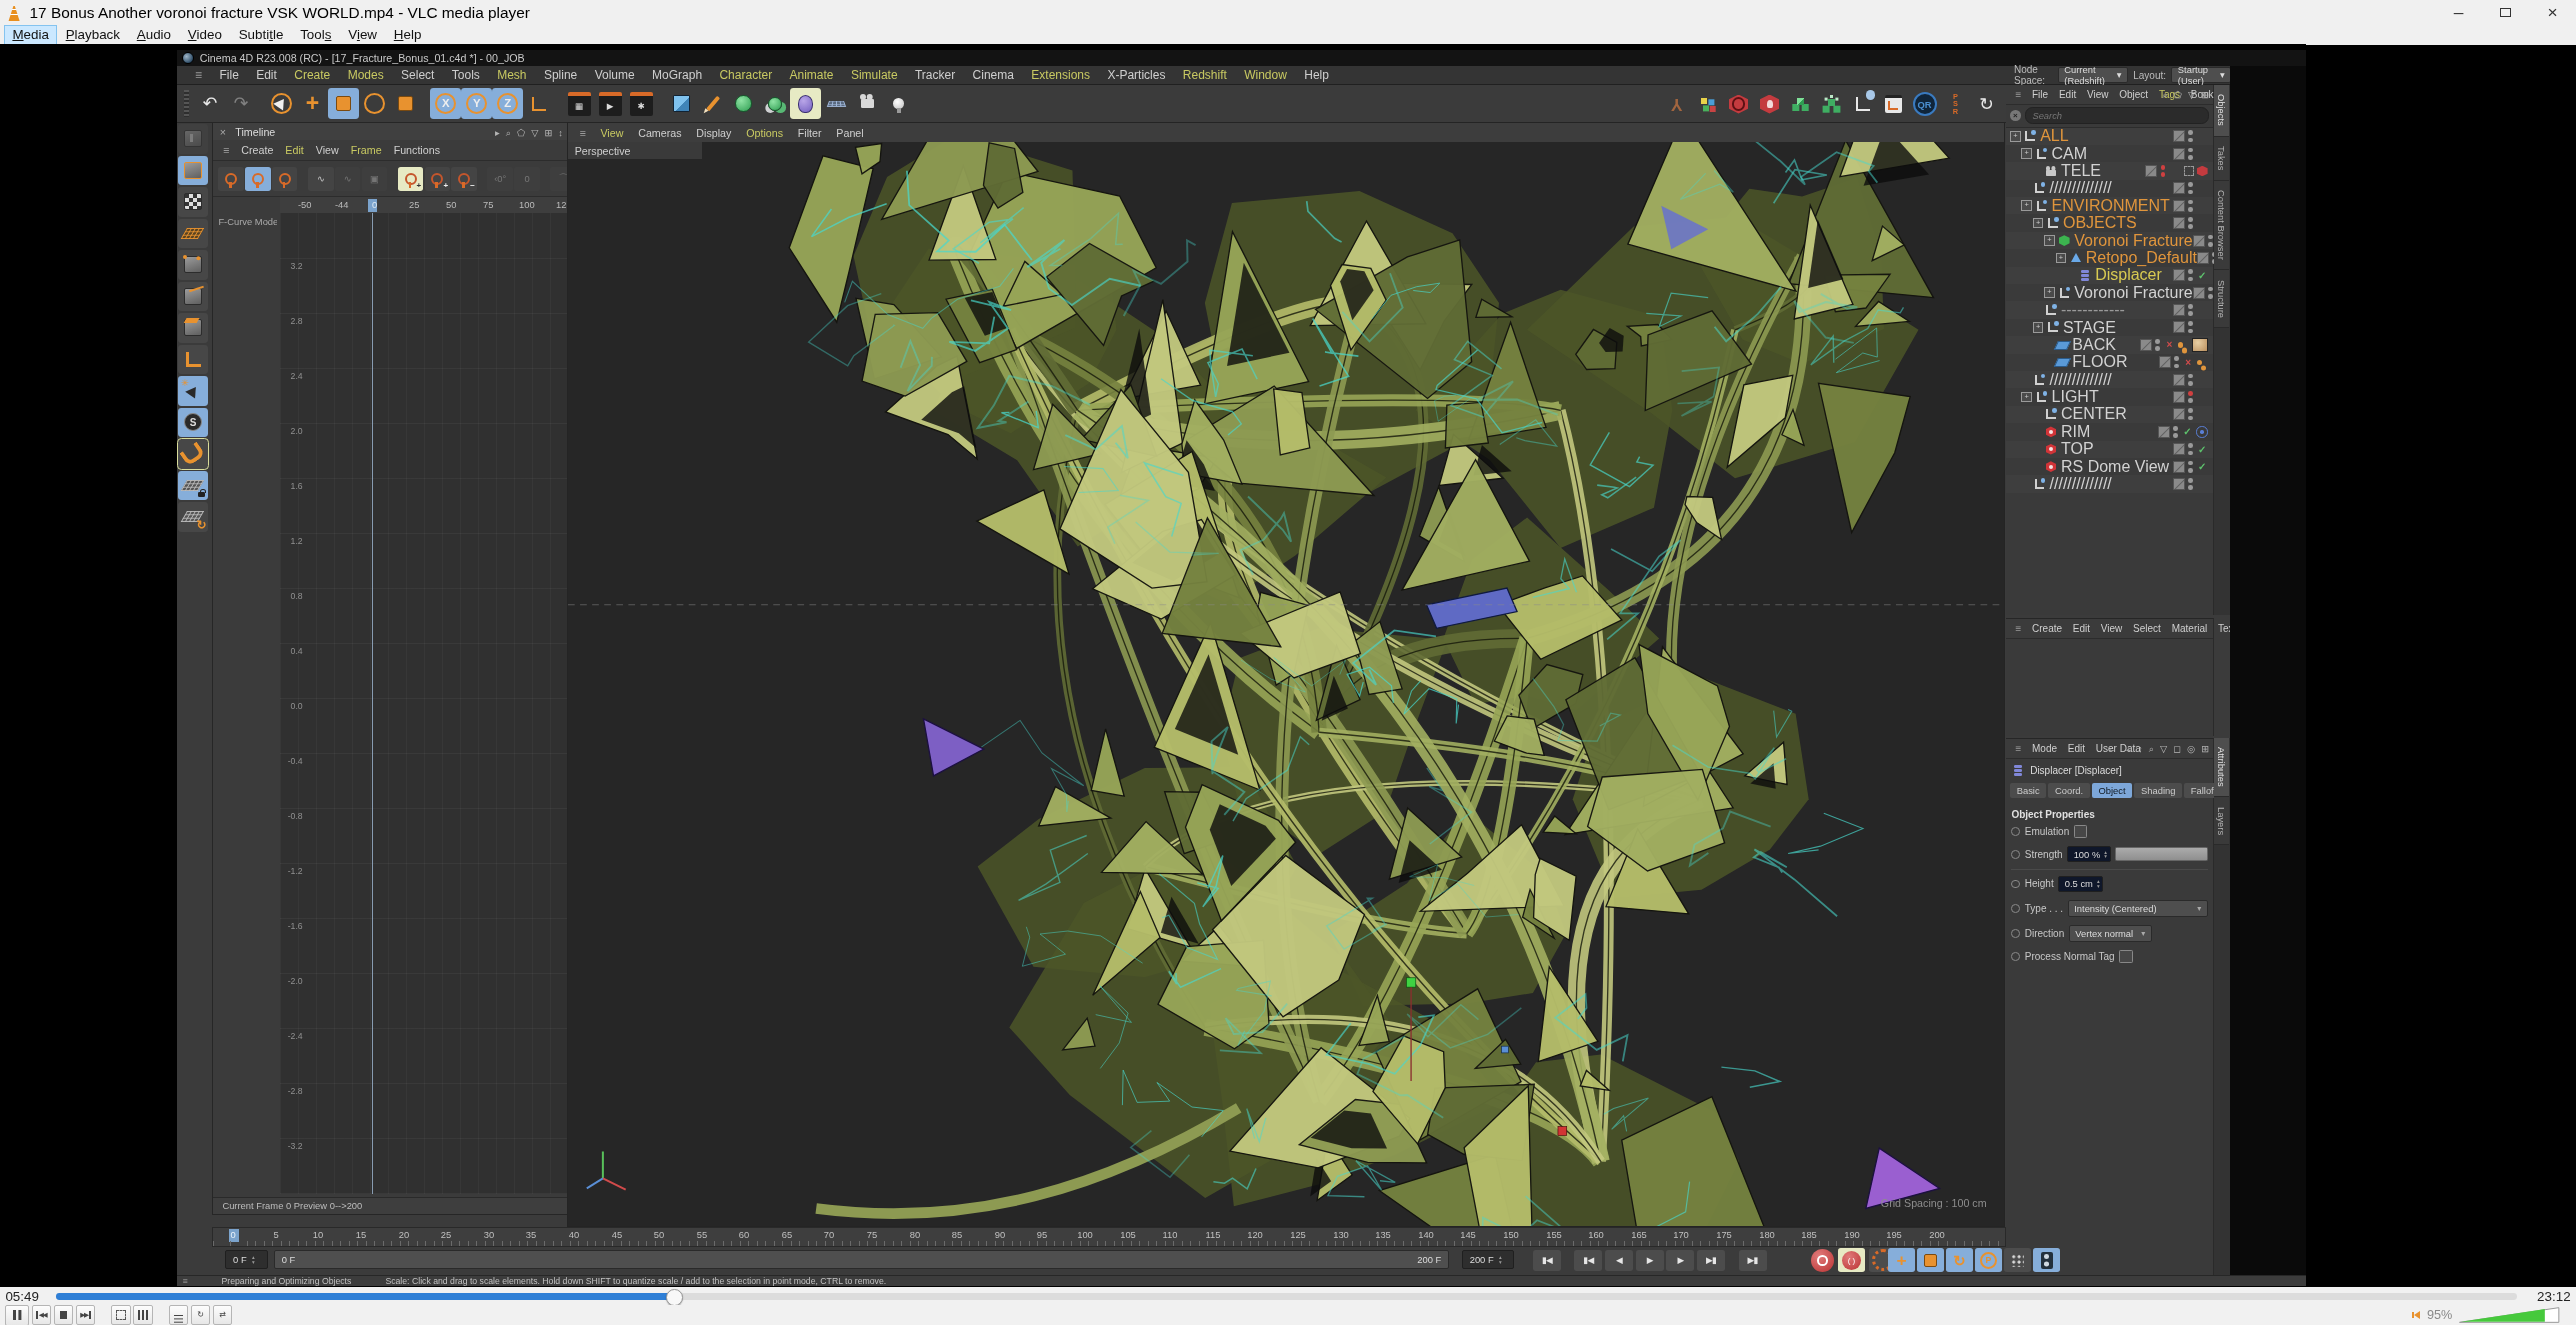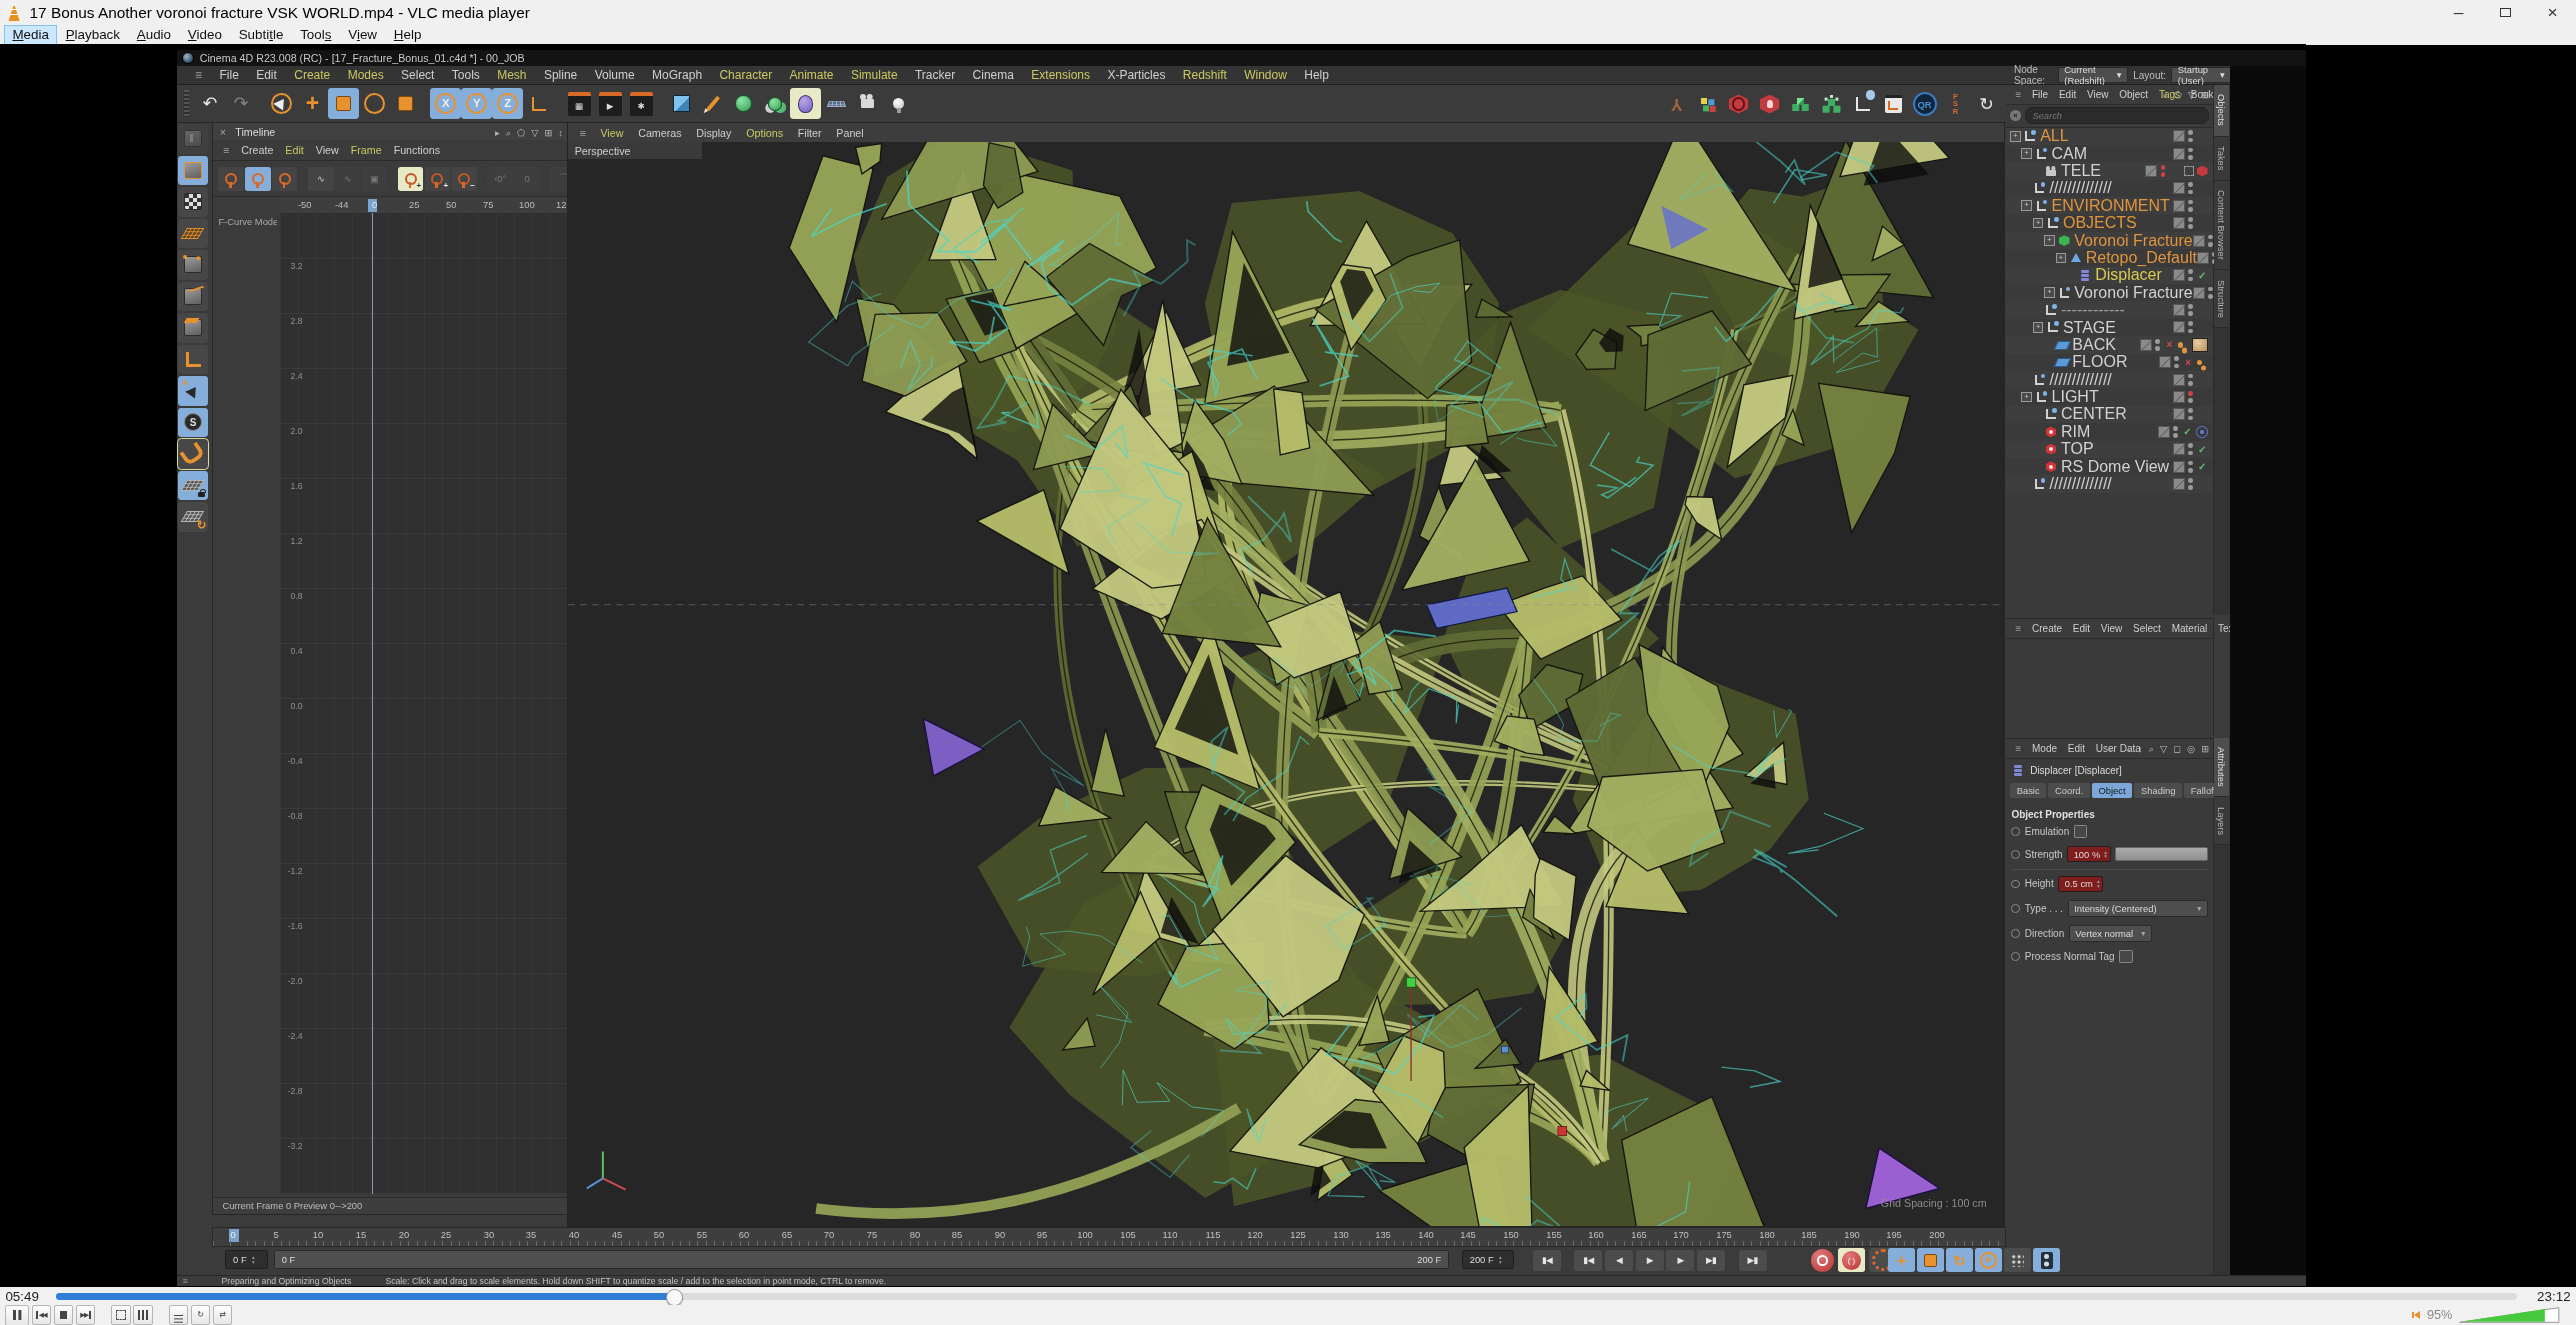--- a/index.html
+++ b/index.html
@@ -168,21 +168,21 @@
   #attrs{left:1829px;top:688px;width:208px;height:537px;background:#3a3a3a;border-top:1.3px solid #262626;border-right:0.7px solid #2a2a2a;box-sizing:border-box;font-size:10px}
   .attr-title{display:flex;align-items:center;gap:5.4px;padding:5.4px 5.4px 2.7px 5.4px;color:#ddd}
   .attr-tabs{display:flex;gap:2px;padding:4px 4px;flex-wrap:nowrap}
   .atab{background:#4c4c4c;color:#ccc;padding:2px 6.7px;border-radius:2px;font-size:9.4px;white-space:nowrap}
   .atab.act{background:#7da7d9;color:#101820}
   .asection{font-weight:bold;color:#e0e0e0;padding:6.7px 5.4px 1.3px 5.4px}
   .arow{display:flex;align-items:center;gap:4.7px;padding:4px 5.4px;position:relative}
   .adot{width:8.7px;height:8.7px;border-radius:50%;border:1.3px solid #8a8a8a;flex:none;box-sizing:border-box}
   .albl{color:#c8c8c8;white-space:nowrap}
   .acheck{width:11.4px;height:11.4px;background:#474747;border:0.7px solid #888;border-radius:1.3px}
-  .avalue{background:#7f1d1d;border:0.7px solid #1f1f1f;border-radius:2px;color:#ddd;padding:1.3px 2.7px 1.3px 5.4px;display:flex;align-items:center;gap:4px;font-size:9.4px}
+  .avalue{background:#0f172a;border:0.7px solid #1f1f1f;border-radius:2px;color:#ddd;padding:1.3px 2.7px 1.3px 5.4px;display:flex;align-items:center;gap:4px;font-size:9.4px}
   .stepud{display:flex;flex-direction:column;font-size:5.4px;color:#999;line-height:4.7px}
   .aslider{flex:1;height:12px;background:linear-gradient(180deg,#ababab,#8f8f8f);border:0.7px solid #666;border-radius:1.3px}
   .aselect{background:#4e4e4e;border:0.7px solid #2a2a2a;border-radius:2px;color:#ddd;padding:2px 5.4px;display:flex;align-items:center;font-size:9.4px}
   .aselect .chev{margin-left:auto;color:#aaa;font-size:8px;padding-left:8px}
   .adivider{height:0.7px;background:#4a4a4a;margin:2.7px 5.4px}
   
   #darkstrip{left:2053px;top:16px;width:160px;height:1209px;background:#0a0a0a}
   
   #franim{left:35px;top:1177px;width:1794px;height:20px;background:#3e3e3e;border:0.7px solid #292929;box-sizing:border-box;overflow:hidden}
   #franim .tick{position:absolute;top:1.3px;font-size:9.4px;color:#c0c0c0;transform:translateX(-50%)}

